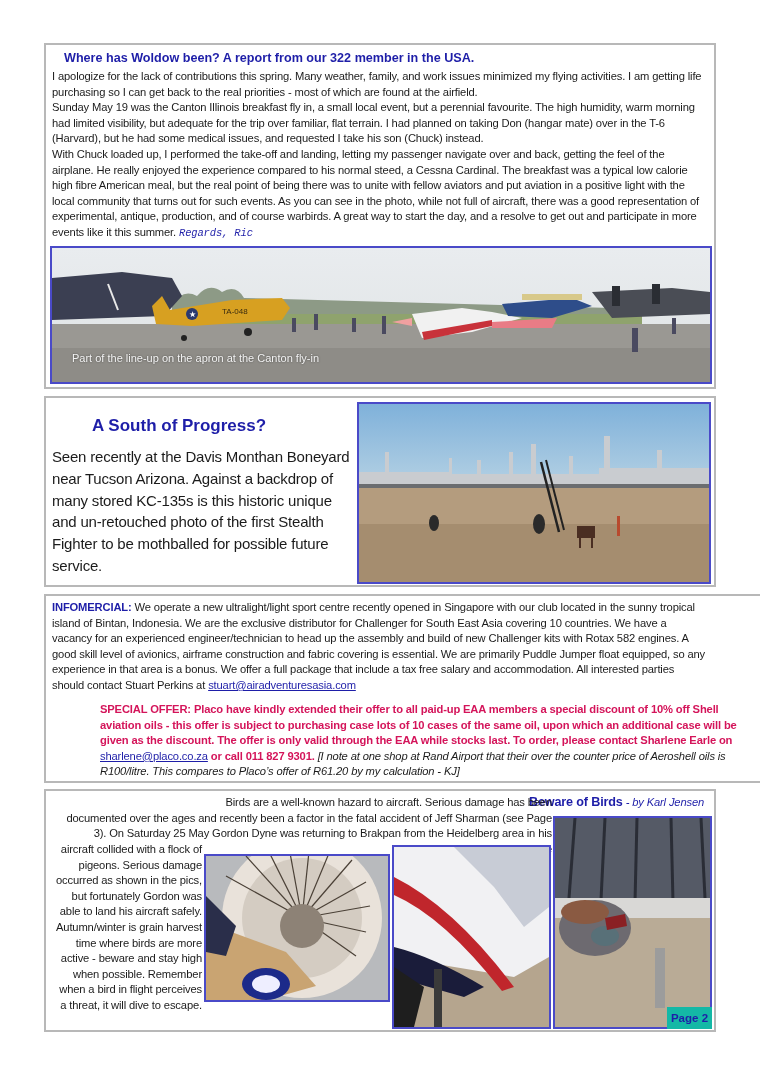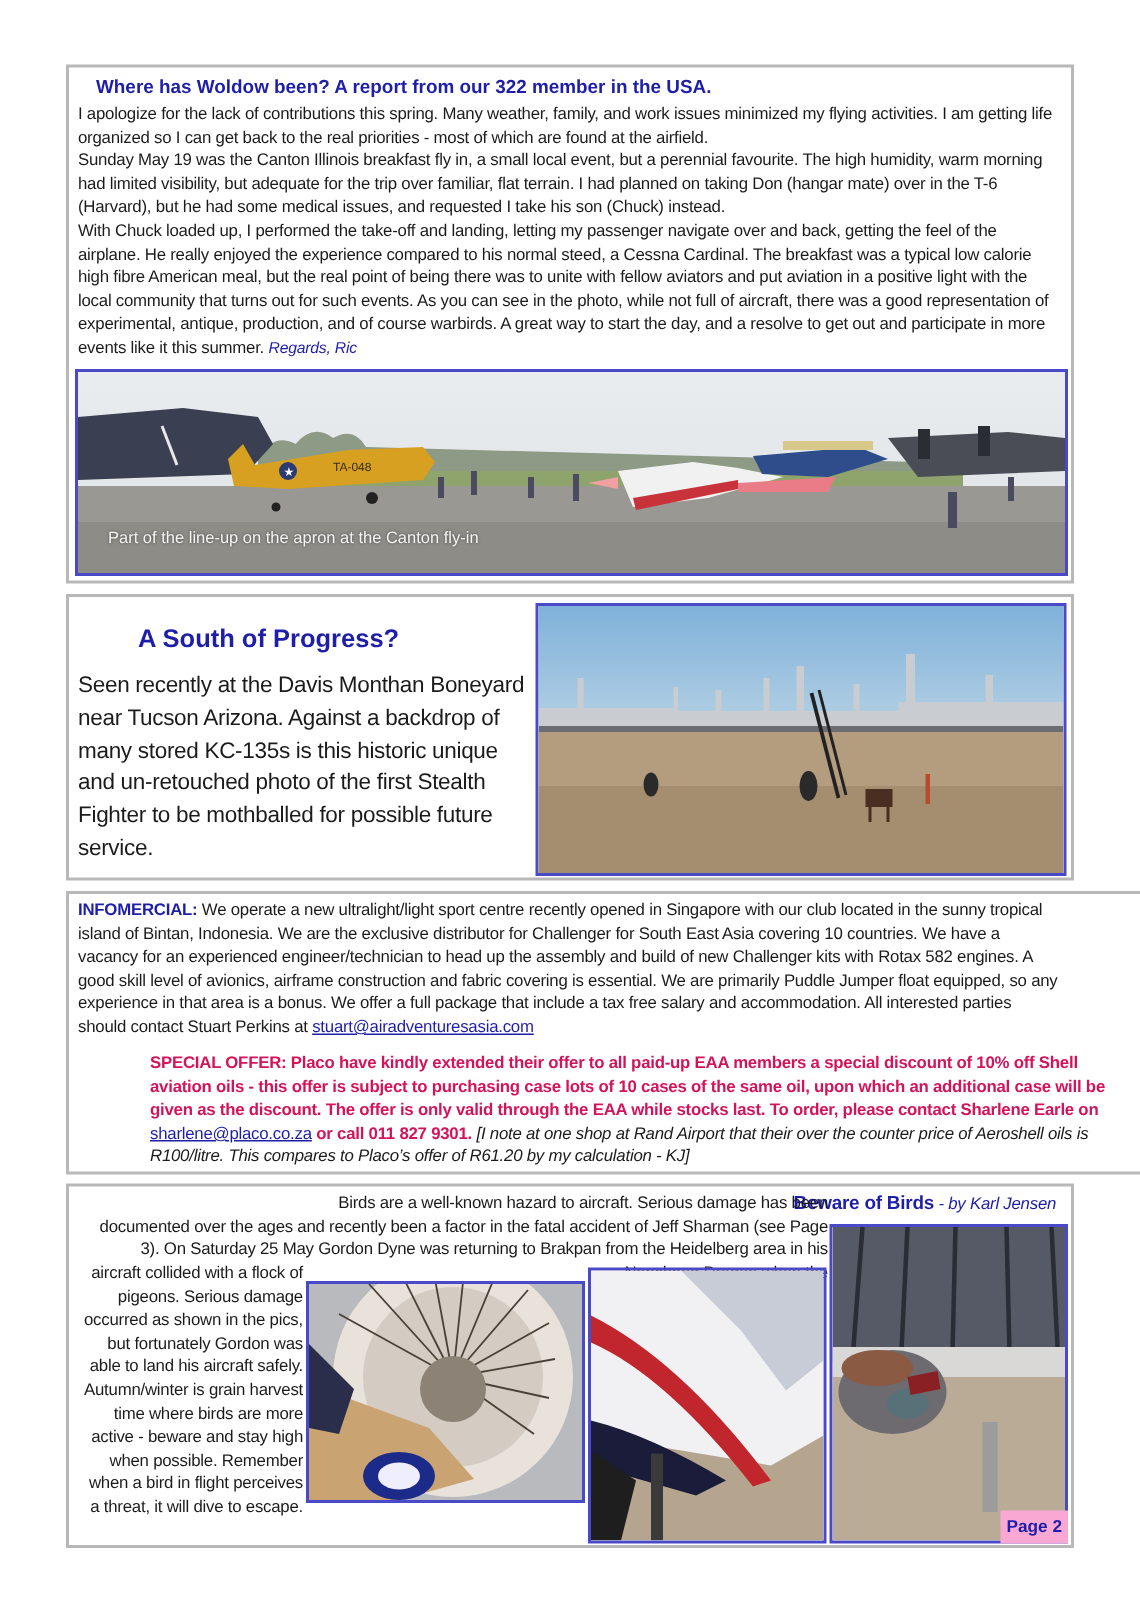--- a/index.html
+++ b/index.html
@@ -1,33 +1,33 @@
 <!DOCTYPE html>
 <html><head>
 <meta charset="utf-8">
 <style>
   html,body{margin:0;padding:0;background:#ffffff;}
   body{width:760px;height:1075px;position:relative;overflow:hidden;font-family:"Liberation Sans",sans-serif;color:#1a1a1a;}
   .box{position:absolute;border:2px solid #b8b8b8;background:#fff;box-sizing:border-box;}
   .txt{font-family:"Liberation Sans",sans-serif;font-size:11.2px;line-height:15.6px;color:#1b1b1b;letter-spacing:-0.15px;}
   .blue-h{color:#1e1ea8;font-weight:bold;}
-  .sig{color:#1e1ea8;font-style:italic;font-family:Liberation Sans, sans-serif;font-size:10.5px;}
+  .sig{color:#1e1ea8;font-style:italic;font-family:Liberation Mono, monospace;font-size:10.5px;}
   .photo{position:absolute;border:2px solid #4a4ac8;box-sizing:border-box;overflow:hidden;}
   .caption{position:absolute;color:#f4f4f4;font-size:11px;text-shadow:0 0 2px rgba(0,0,0,.5);}
   a.lnk{color:#1e1ea8;text-decoration:underline;}
   .pink{color:#d4145a;font-weight:bold;}
   .ital{font-style:italic;color:#1b1b1b;font-weight:normal;}
 </style>
 </head>
 <body>
 
 <div class="box" style="left:44px;top:43px;width:672px;height:346px;">
   <div class="blue-h" style="position:absolute;left:18px;top:6px;font-size:12.6px;">Where has Woldow been? A report from our 322 member in the USA.</div>
   <div class="txt" style="position:absolute;left:6px;top:24px;width:656px;">
-    <div>I apologize for the lack of contributions this spring. Many weather, family, and work issues minimized my flying activities. I am getting life organized so I can get back to the real priorities - most of which are found at the airfield.</div>
+    <div>I apologize for the lack of contributions this spring. Many weather, family, and work issues minimized my flying activities. I am getting life purchasing so I can get back to the real priorities - most of which are found at the airfield.</div>
     <div>Sunday May 19 was the Canton Illinois breakfast fly in, a small local event, but a perennial favourite. The high humidity, warm morning had limited visibility, but adequate for the trip over familiar, flat terrain. I had planned on taking Don (hangar mate) over in the T-6 (Harvard), but he had some medical issues, and requested I take his son (Chuck) instead.</div>
     <div><span>With Chuck loaded up, I performed the take-off and landing, letting my passenger navigate over and back, getting the feel of the airplane. He really enjoyed the experience compared to his normal steed, a Cessna Cardinal. The breakfast was a typical low calorie high fibre American meal, but the real point of being there was to unite with fellow aviators and put aviation in a positive light with the local community that turns out for such events. As you can see in the photo, while not full of aircraft, there was a good representation of experimental, antique, production, and of course warbirds. A great way to start the day, and a resolve to get out and participate in more events like it this summer.</span> <span class="sig">Regards, Ric</span></div>
   </div>
 
   <div class="photo" style="left:4px;top:201px;width:662px;height:138px;">
     <svg width="658" height="134" viewBox="0 0 658 134">
       <defs>
         <linearGradient id="sky1" x1="0" y1="0" x2="0" y2="1">
           <stop offset="0" stop-color="#e9ecef"></stop>
             <stop offset="1" stop-color="#dfe3e4"></stop>
@@ -193,16 +193,16 @@
         </g>
       <rect x="0" y="80" width="155" height="20" fill="#d9d8d6"></rect>
       <ellipse cx="40" cy="110" rx="36" ry="28" fill="#6d6a70"></ellipse>
       <ellipse cx="30" cy="94" rx="24" ry="12" fill="#8a5a42"></ellipse>
       <ellipse cx="50" cy="118" rx="14" ry="10" fill="#587078"></ellipse>
       <path d="M50 100 L70 96 L72 108 L52 112 Z" fill="#8a2024"></path>
       <rect x="100" y="130" width="10" height="60" fill="#9c9c9c"></rect>
     </svg>
   </div>
 
-  <div style="position:absolute;left:621px;top:216px;width:45px;height:22px;background:#f9a8d4;display:flex;align-items:center;justify-content:center;">
+  <div style="position:absolute;left:621px;top:216px;width:45px;height:22px;background:#14b8a6;display:flex;align-items:center;justify-content:center;">
     <span style="color:#1e1ea8;font-weight:bold;font-size:11.5px;">Page 2</span>
   </div>
 </div>
 
 </body></html>

